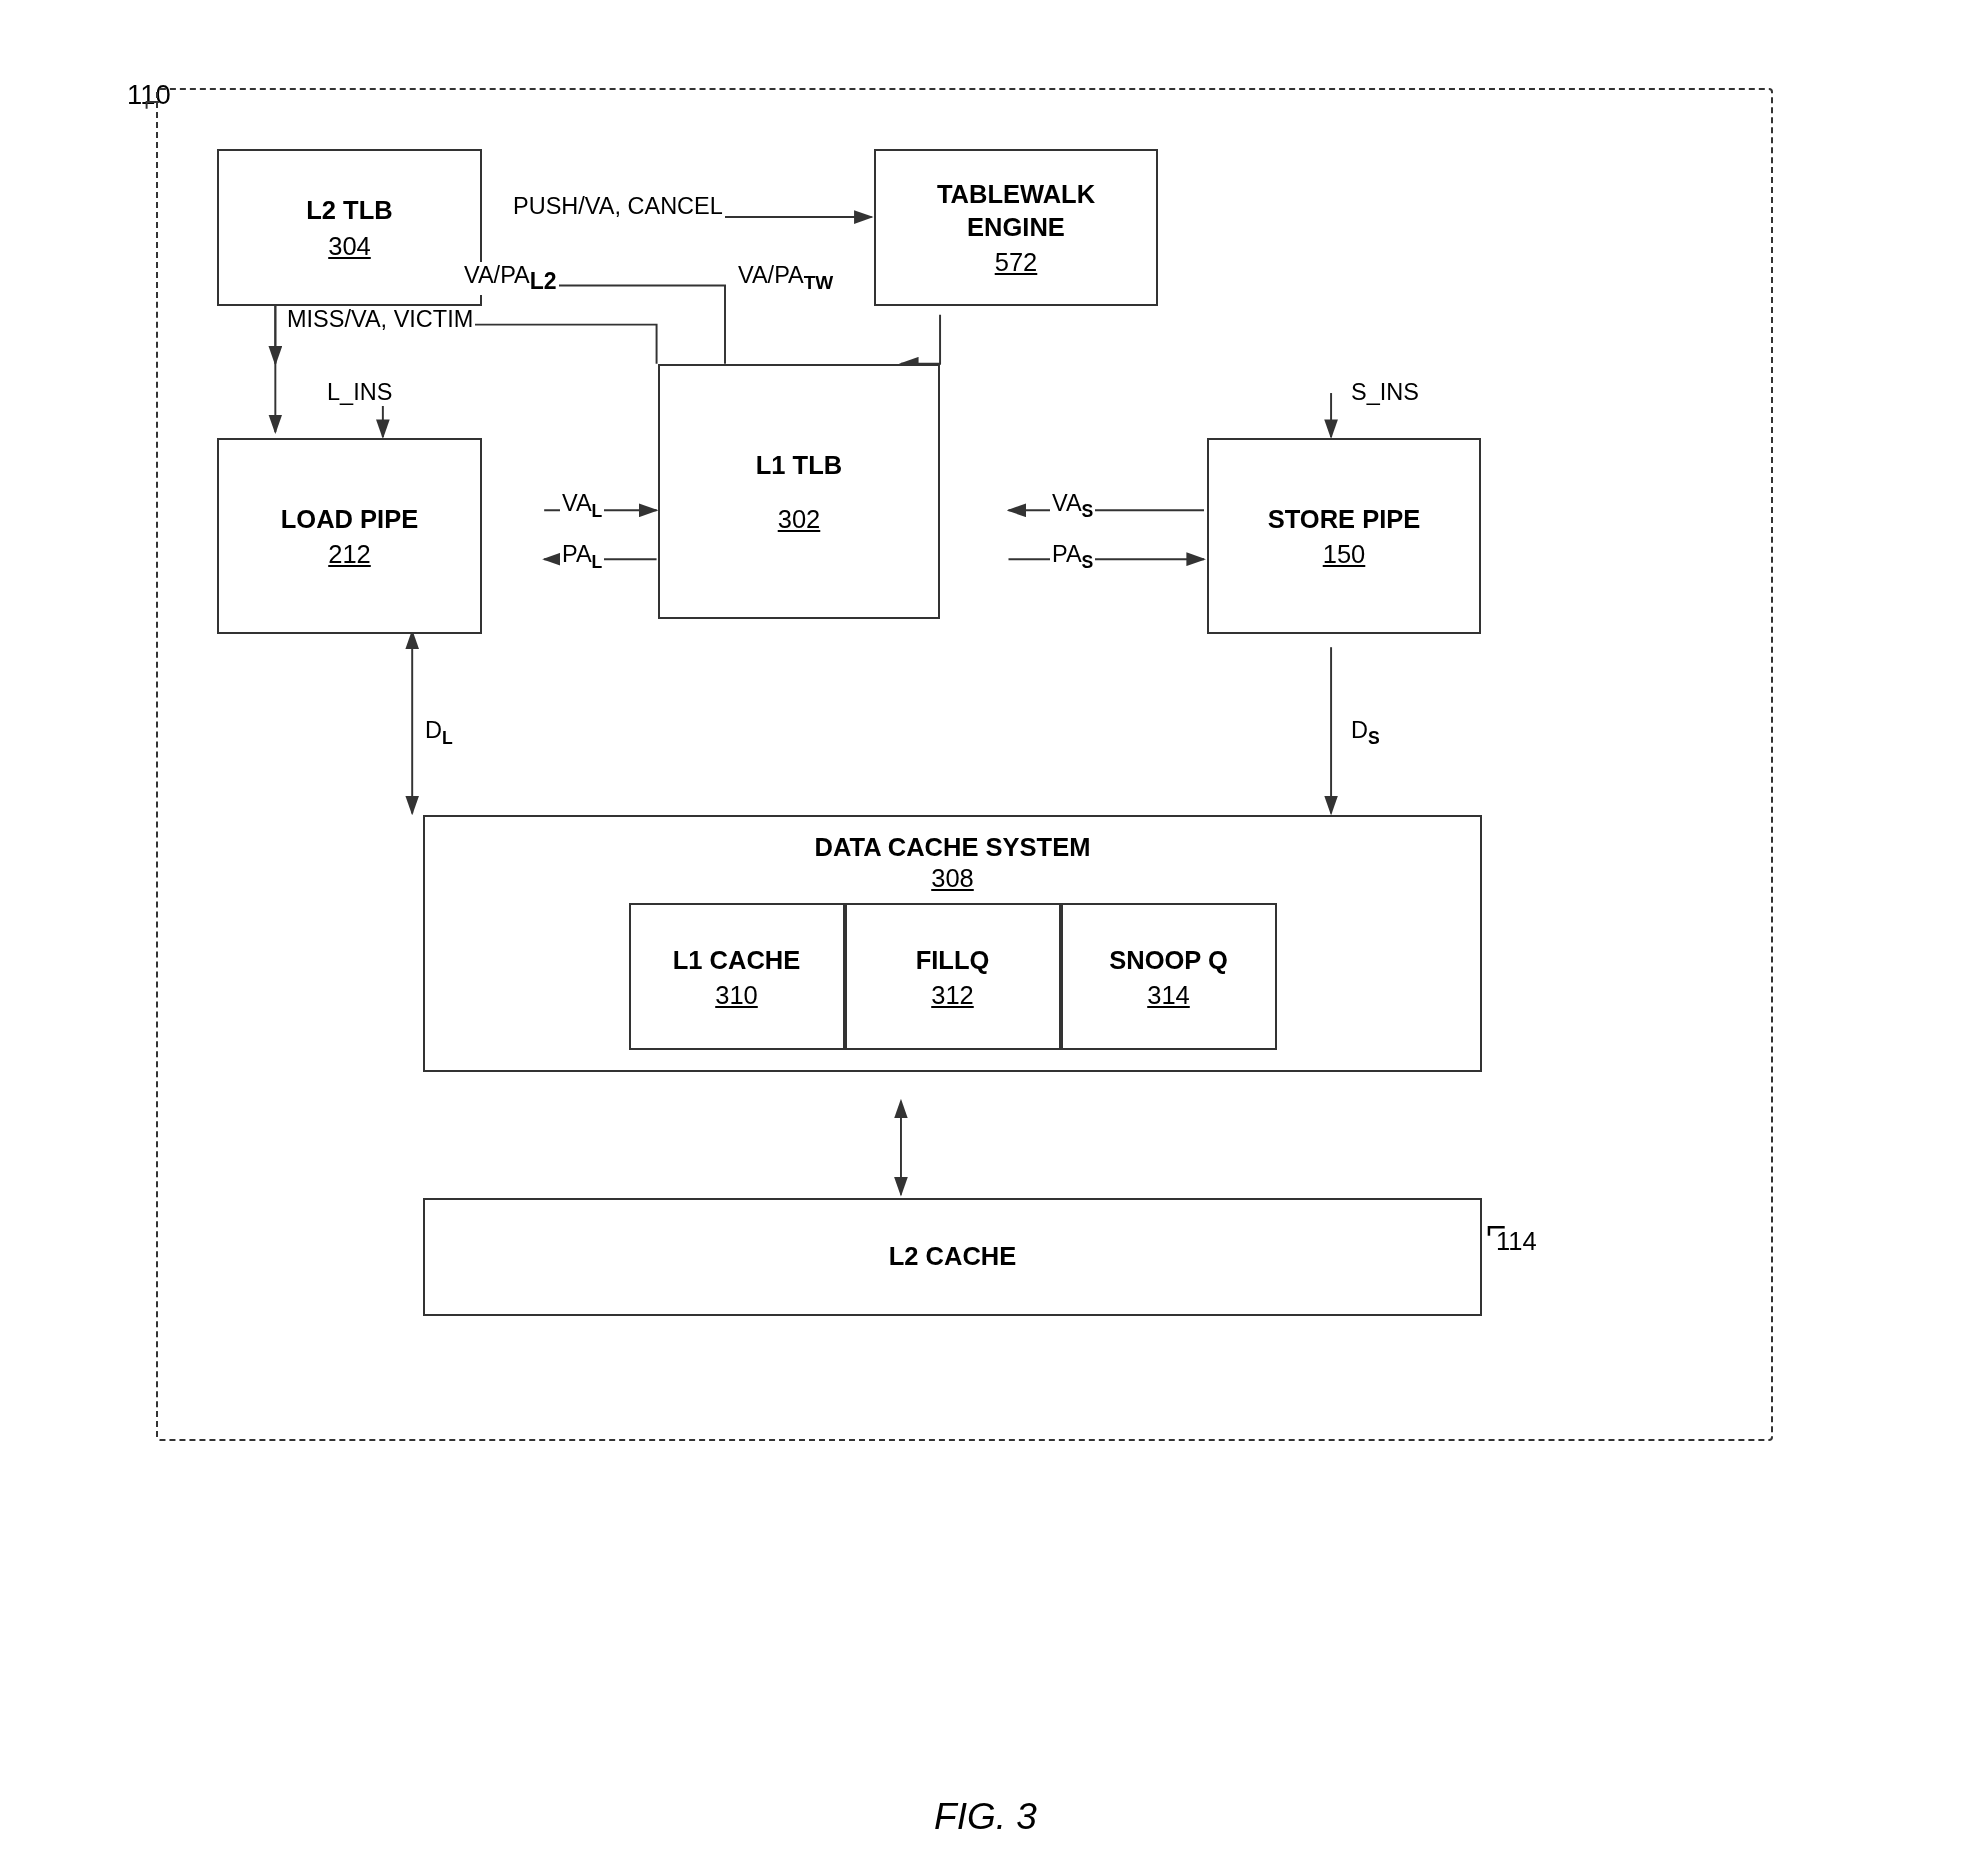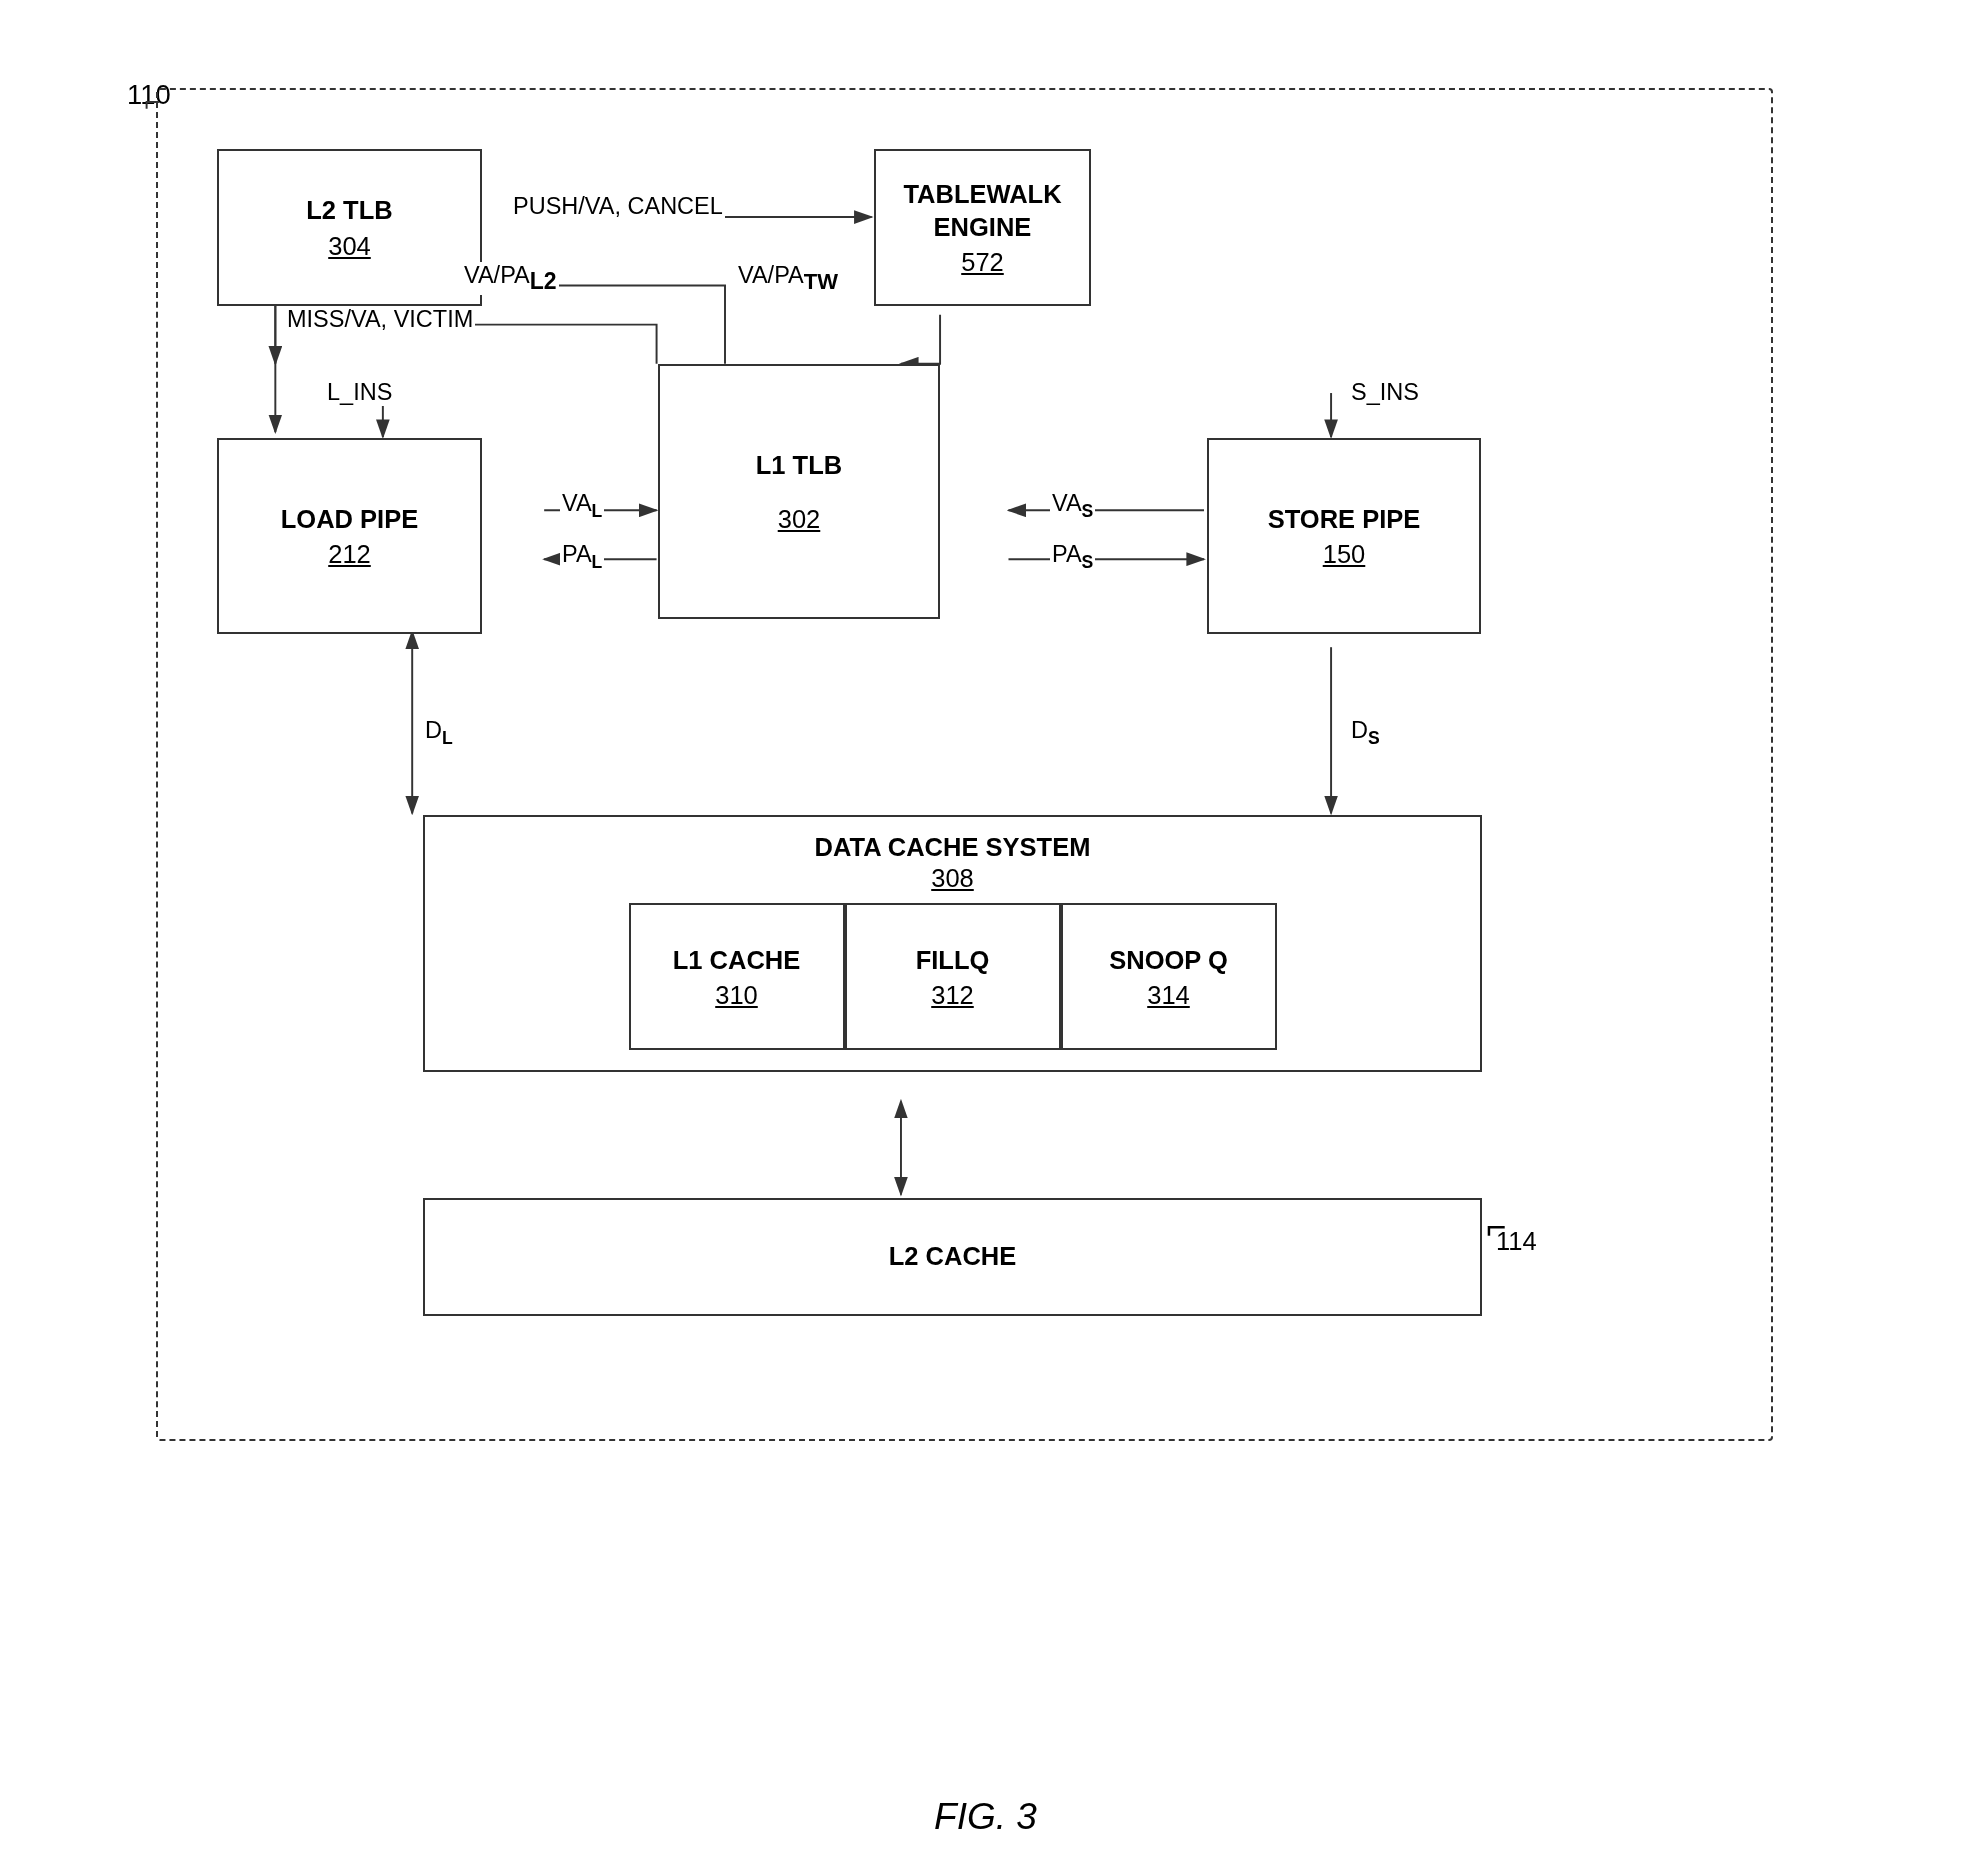--- a/index.html
+++ b/index.html
@@ -148,30 +148,30 @@
 
       <polyline points="510,280 510,240 220,240 220,192" stroke="#333" stroke-width="2" fill="none" marker-end="url(#arrowhead)"></polyline>
 
     </svg>
 
     <div class="block" style="left:59px; top:59px; width:265px; height:157px;">
       <span class="block-label">L2 TLB</span>
       <span class="block-num">304</span>
     </div>
 
-    <div class="block" style="left:716px; top:59px; width:217px; height:157px;">
+    <div class="block" style="left:716px; top:59px; width:284px; height:157px;">
       <span class="block-label">TABLEWALK<br>ENGINE</span>
       <span class="block-num">572</span>
     </div>
 
     <div class="arrow-label" style="left:353px; top:103px;">PUSH/VA, CANCEL</div>
 
     <div class="arrow-label" style="left:304px; top:172px;">VA/PA<span style="font-size:23px; vertical-align:sub; font-weight:bold;">L2</span></div>
 
-    <div class="arrow-label" style="left:578px; top:172px;">VA/PA<span style="font-size:22px; vertical-align:sub; font-weight:bold;">TW</span></div>
+    <div class="arrow-label" style="left:578px; top:172px;">VA/PA<span style="font-size:19px; vertical-align:sub; font-weight:bold;">TW</span></div>
 
     <div class="arrow-label" style="left:127px; top:216px;">MISS/VA, VICTIM</div>
 
     <div class="arrow-label" style="left:167px; top:289px;">L_INS</div>
 
     <div class="arrow-label" style="left:1191px; top:289px;">S_INS</div>
 
     <div class="block" style="left:59px; top:348px; width:265px; height:196px;">
       <span class="block-label">LOAD PIPE</span>
       <span class="block-num">212</span>

